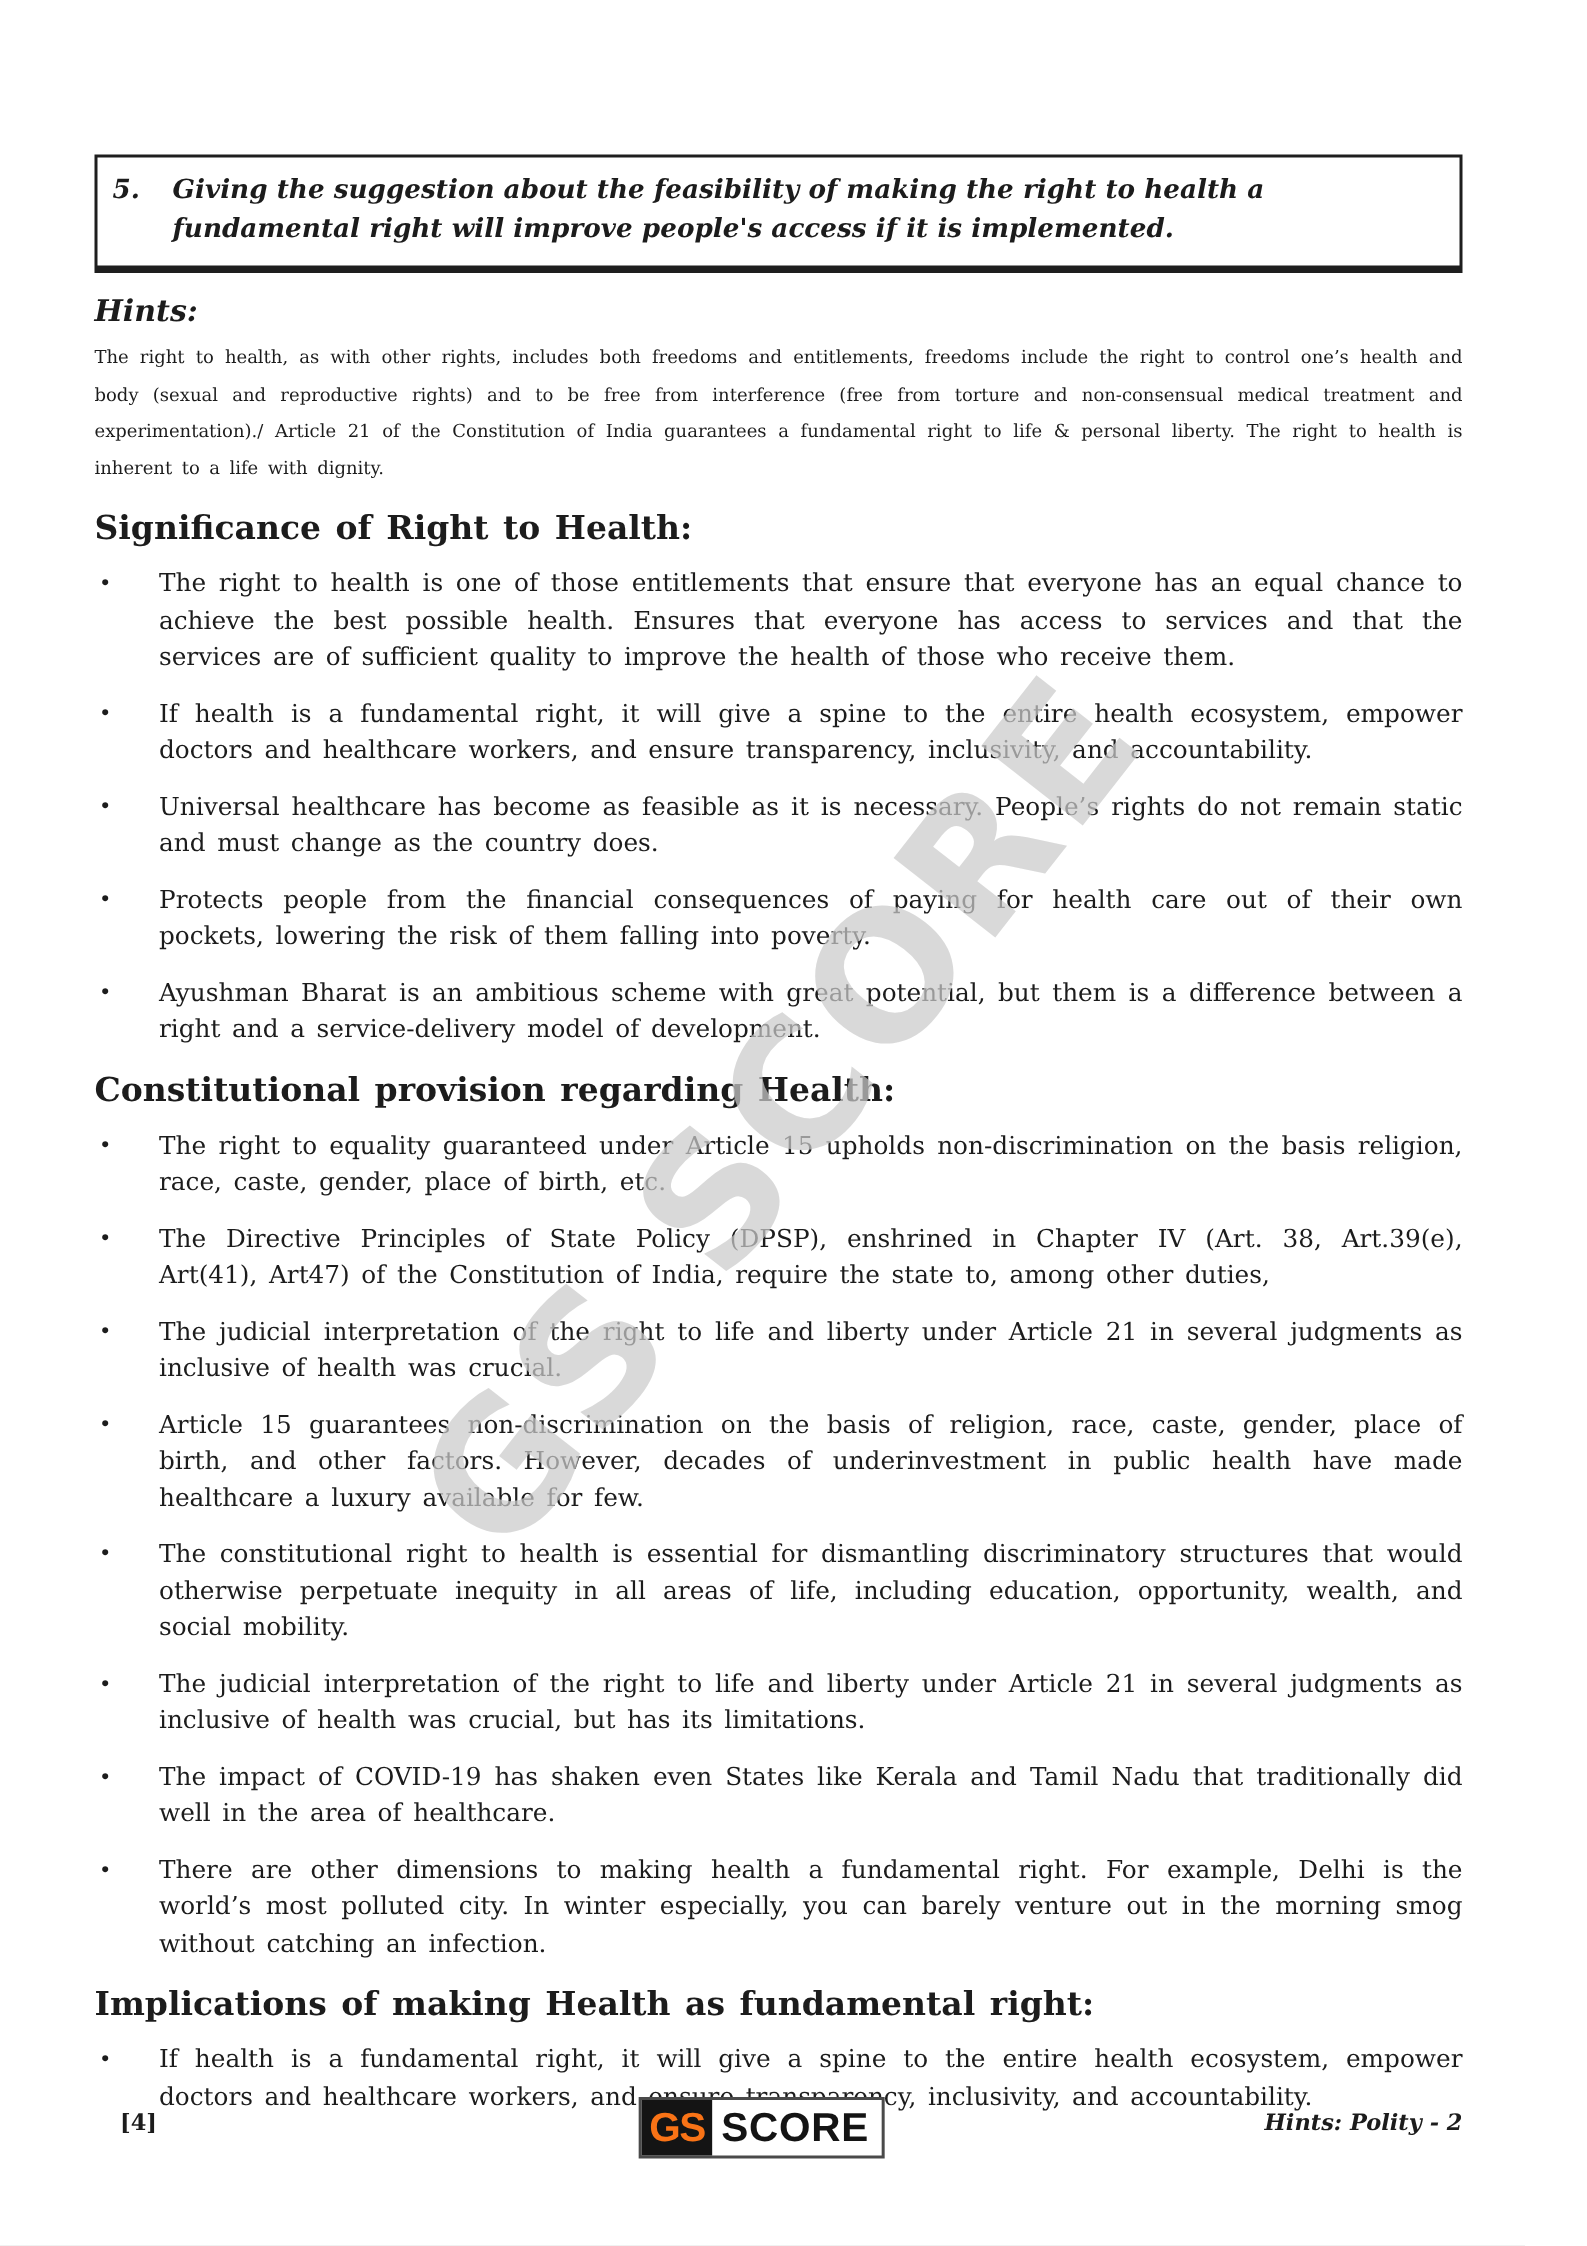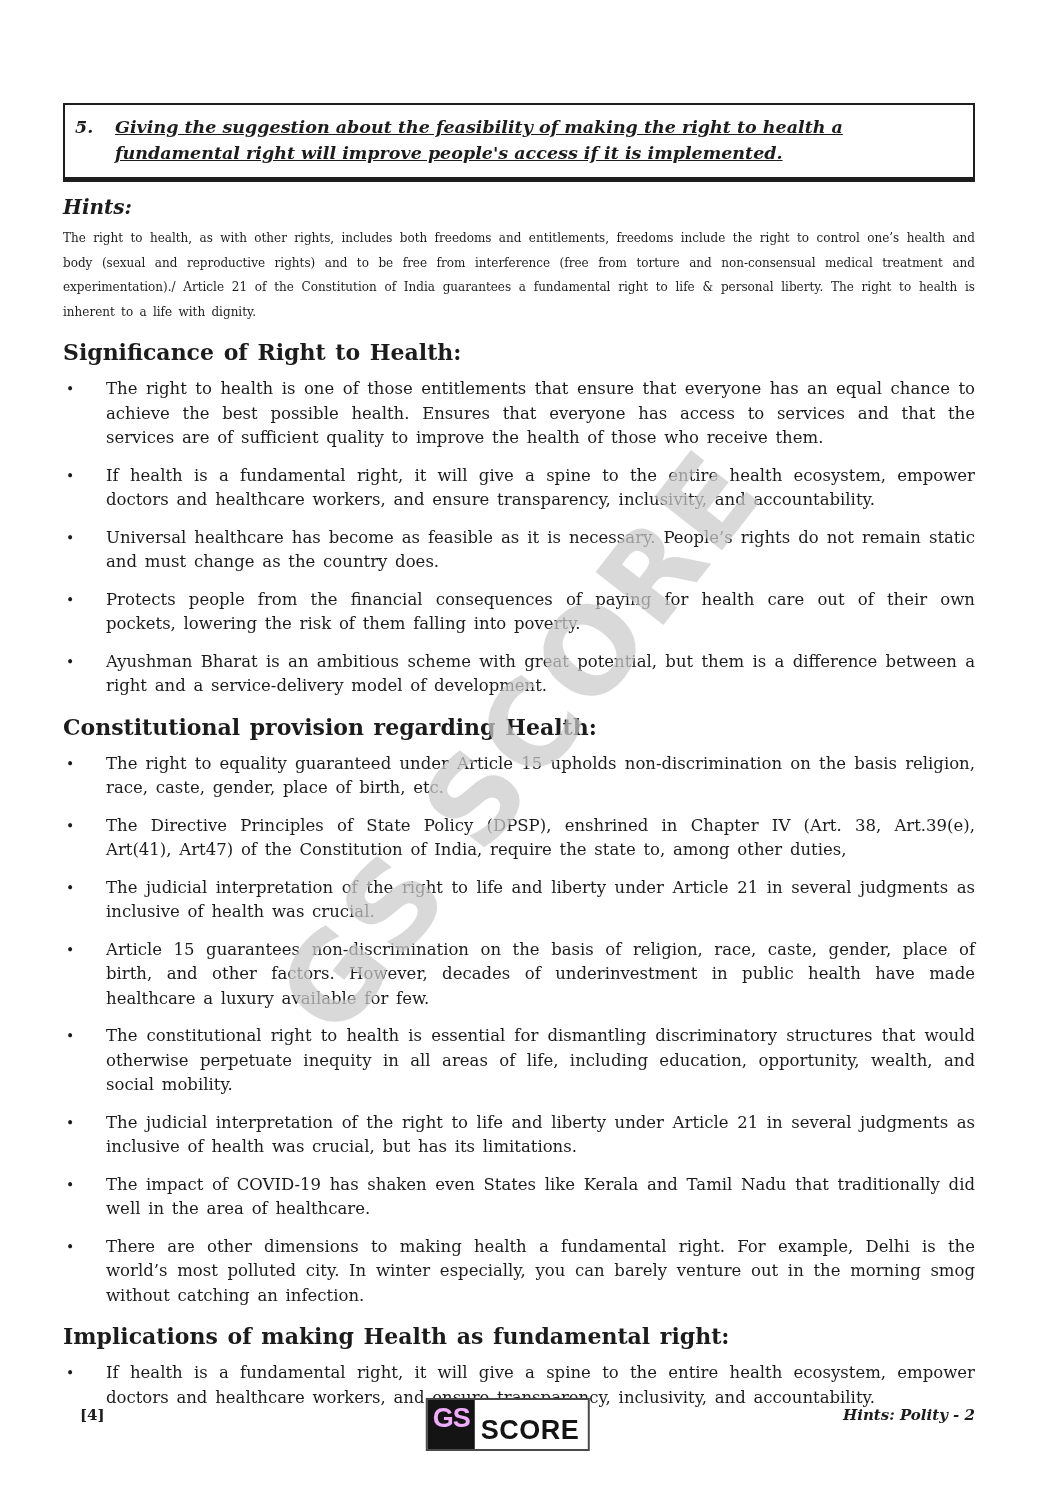--- a/index.html
+++ b/index.html
@@ -21,21 +21,21 @@
   .qbox{
     border:2px solid #1e1e1e;
     border-bottom-width:5px;
     padding:9px 12px 11px 10px;
     display:flex;
     font-weight:bold;font-style:italic;
     font-size:17.5px;line-height:26px;
     box-sizing:border-box;
   }
   .qnum{flex:none;width:40px;}
-  .qtext{flex:1;text-decoration:underline;}
+  .qtext{flex:1;}
   
   .hints-label{
     margin-top:13px;
     font-weight:bold;font-style:italic;
     font-size:20px;line-height:24px;
   }
   .intro{
     margin:7px 0 0 0;
     font-size:12px;line-height:24.5px;
     text-align:justify;
@@ -94,29 +94,29 @@
   .logo{
     position:absolute;left:50%;top:0;
     transform:translateX(-57%);
     display:inline-flex;align-items:stretch;
     border:2px solid #4a4a4a;
     background:#ffffff;
     font-family:"Liberation Sans", sans-serif;
     font-weight:bold;
   }
   .logo-gs{
-    background:#141414;color:#f0abfc;
+    background:#141414;color:#f97316;
     font-size:27px;line-height:34px;
     padding:1px 5px 2px 5px;
     letter-spacing:-1px;
   }
   .logo-score{
     color:#141414;
     font-size:27px;line-height:34px;
-    padding:13px 8px 2px 6px;
+    padding:1px 8px 2px 6px;
     letter-spacing:0.5px;
   }
 </style>
 </head>
 <body>
 
 <div class="page">
 
   <div class="content">
 

